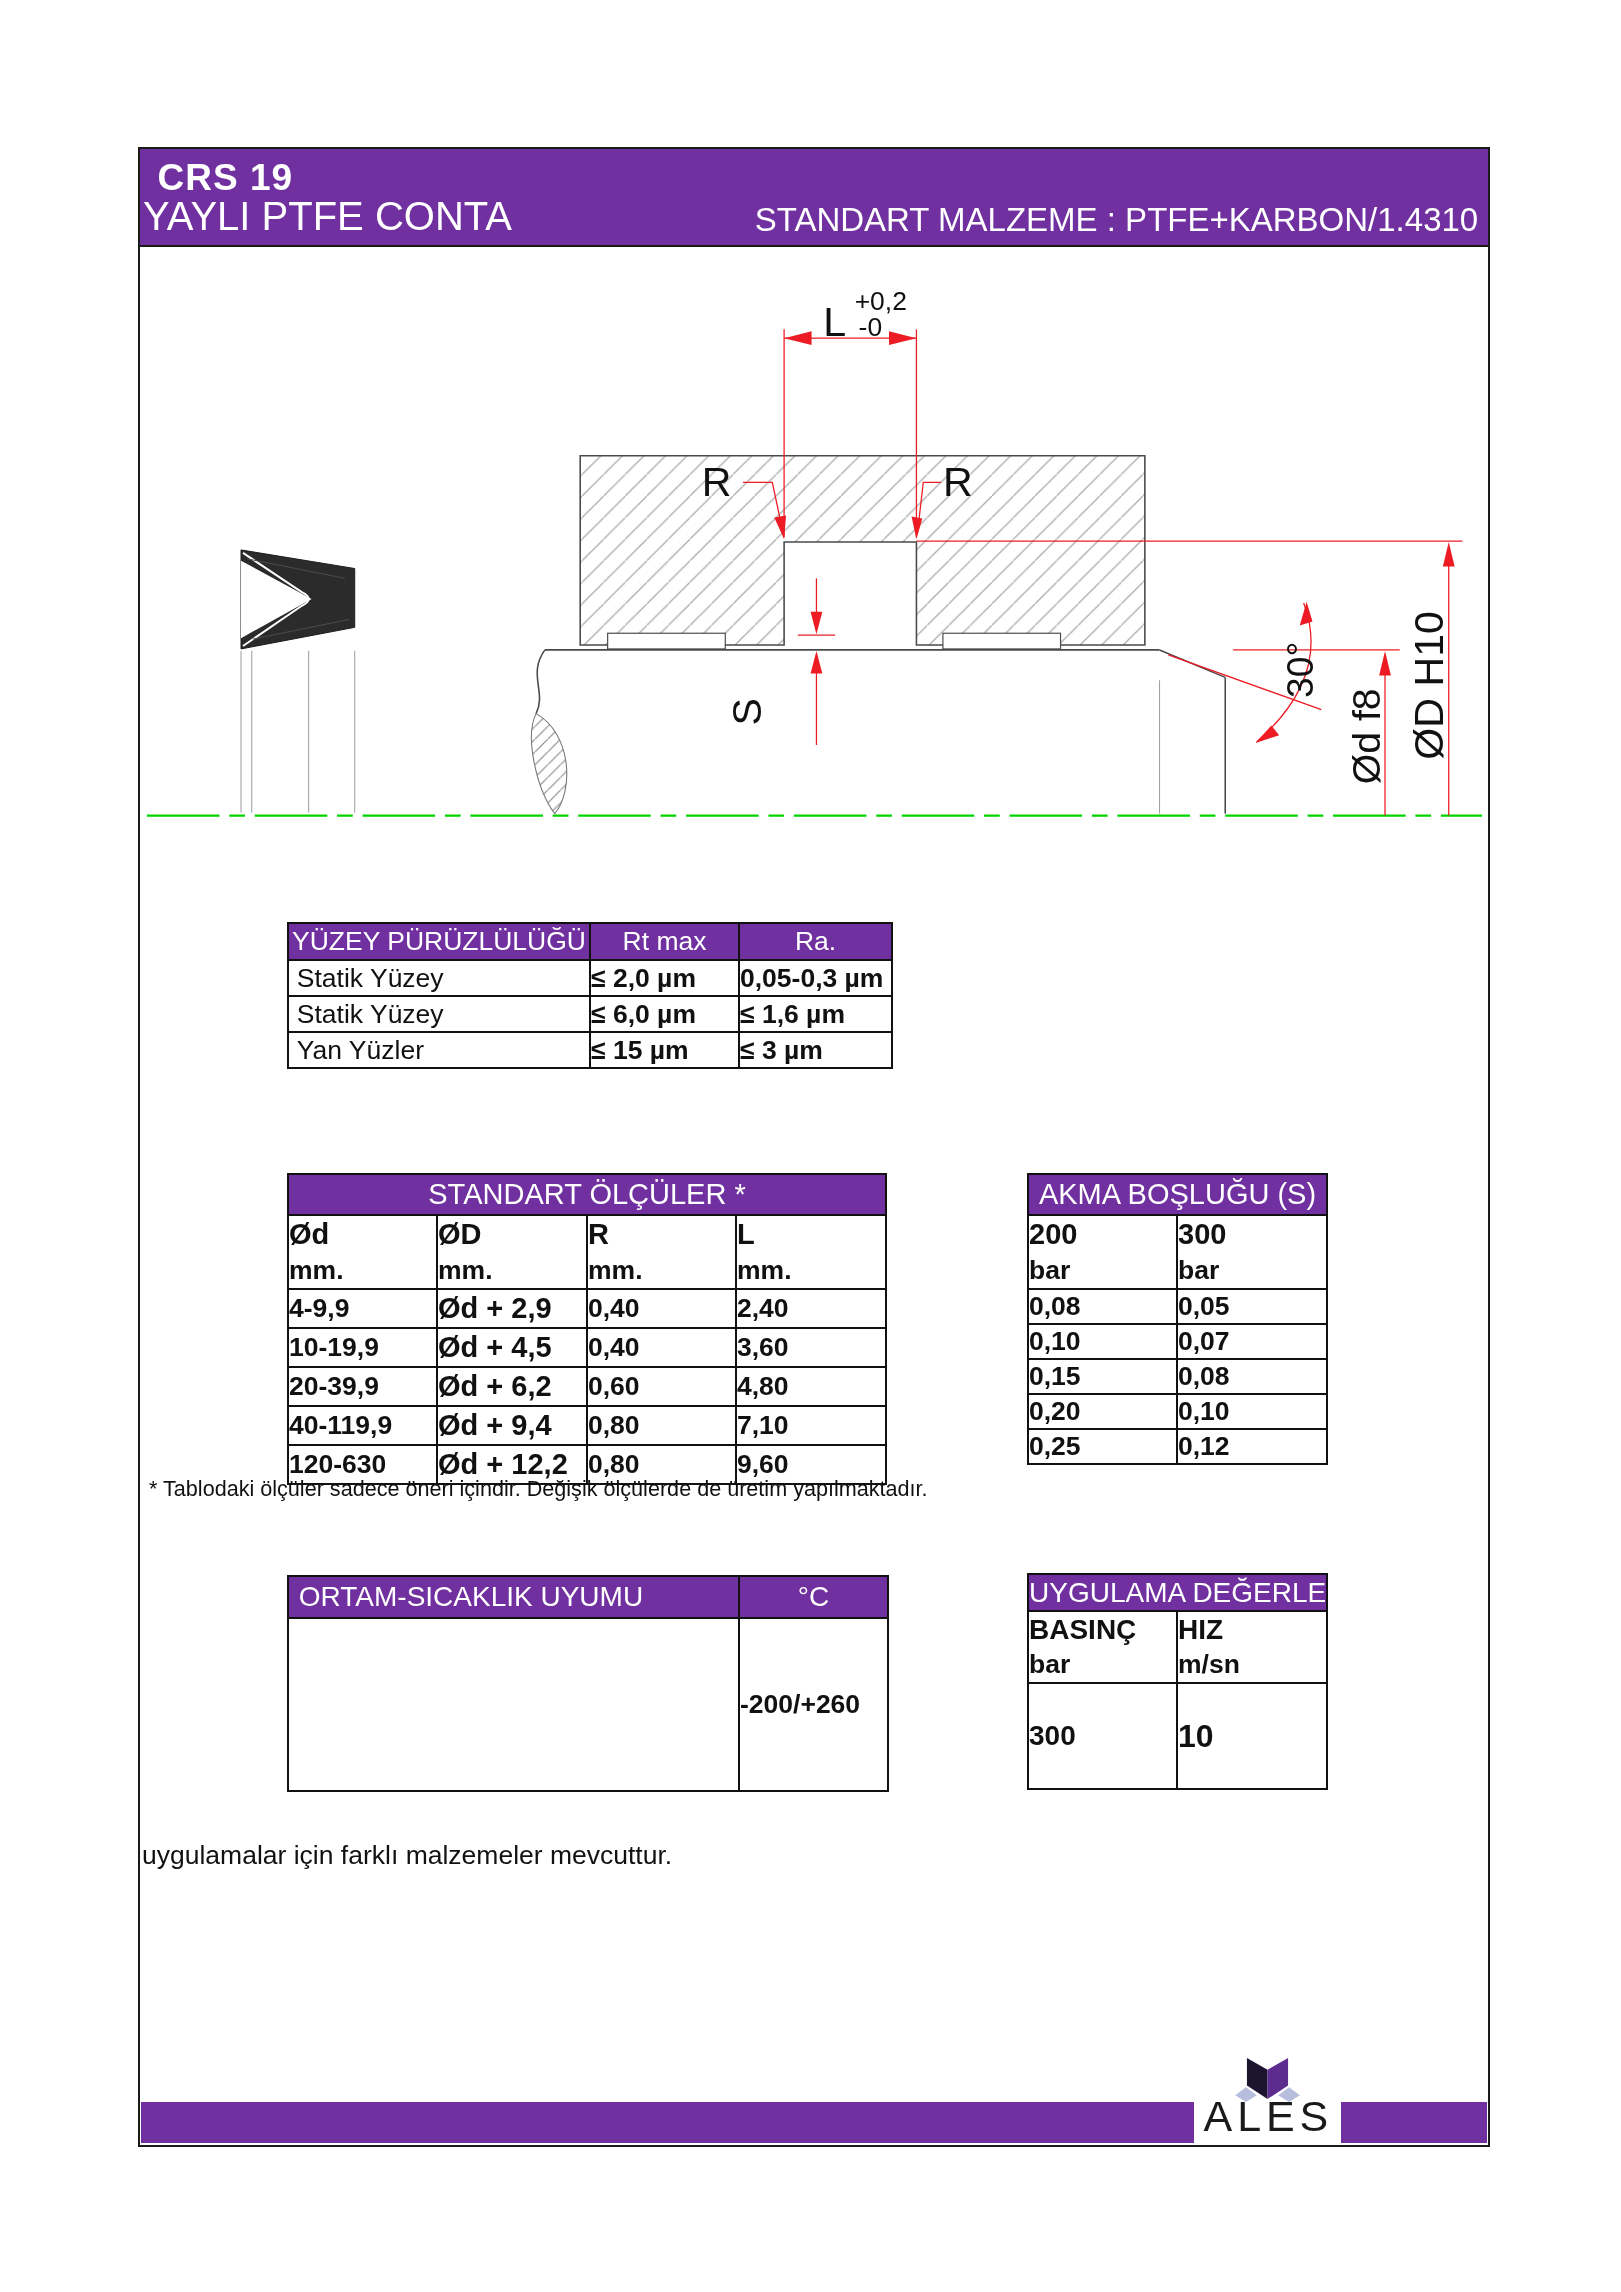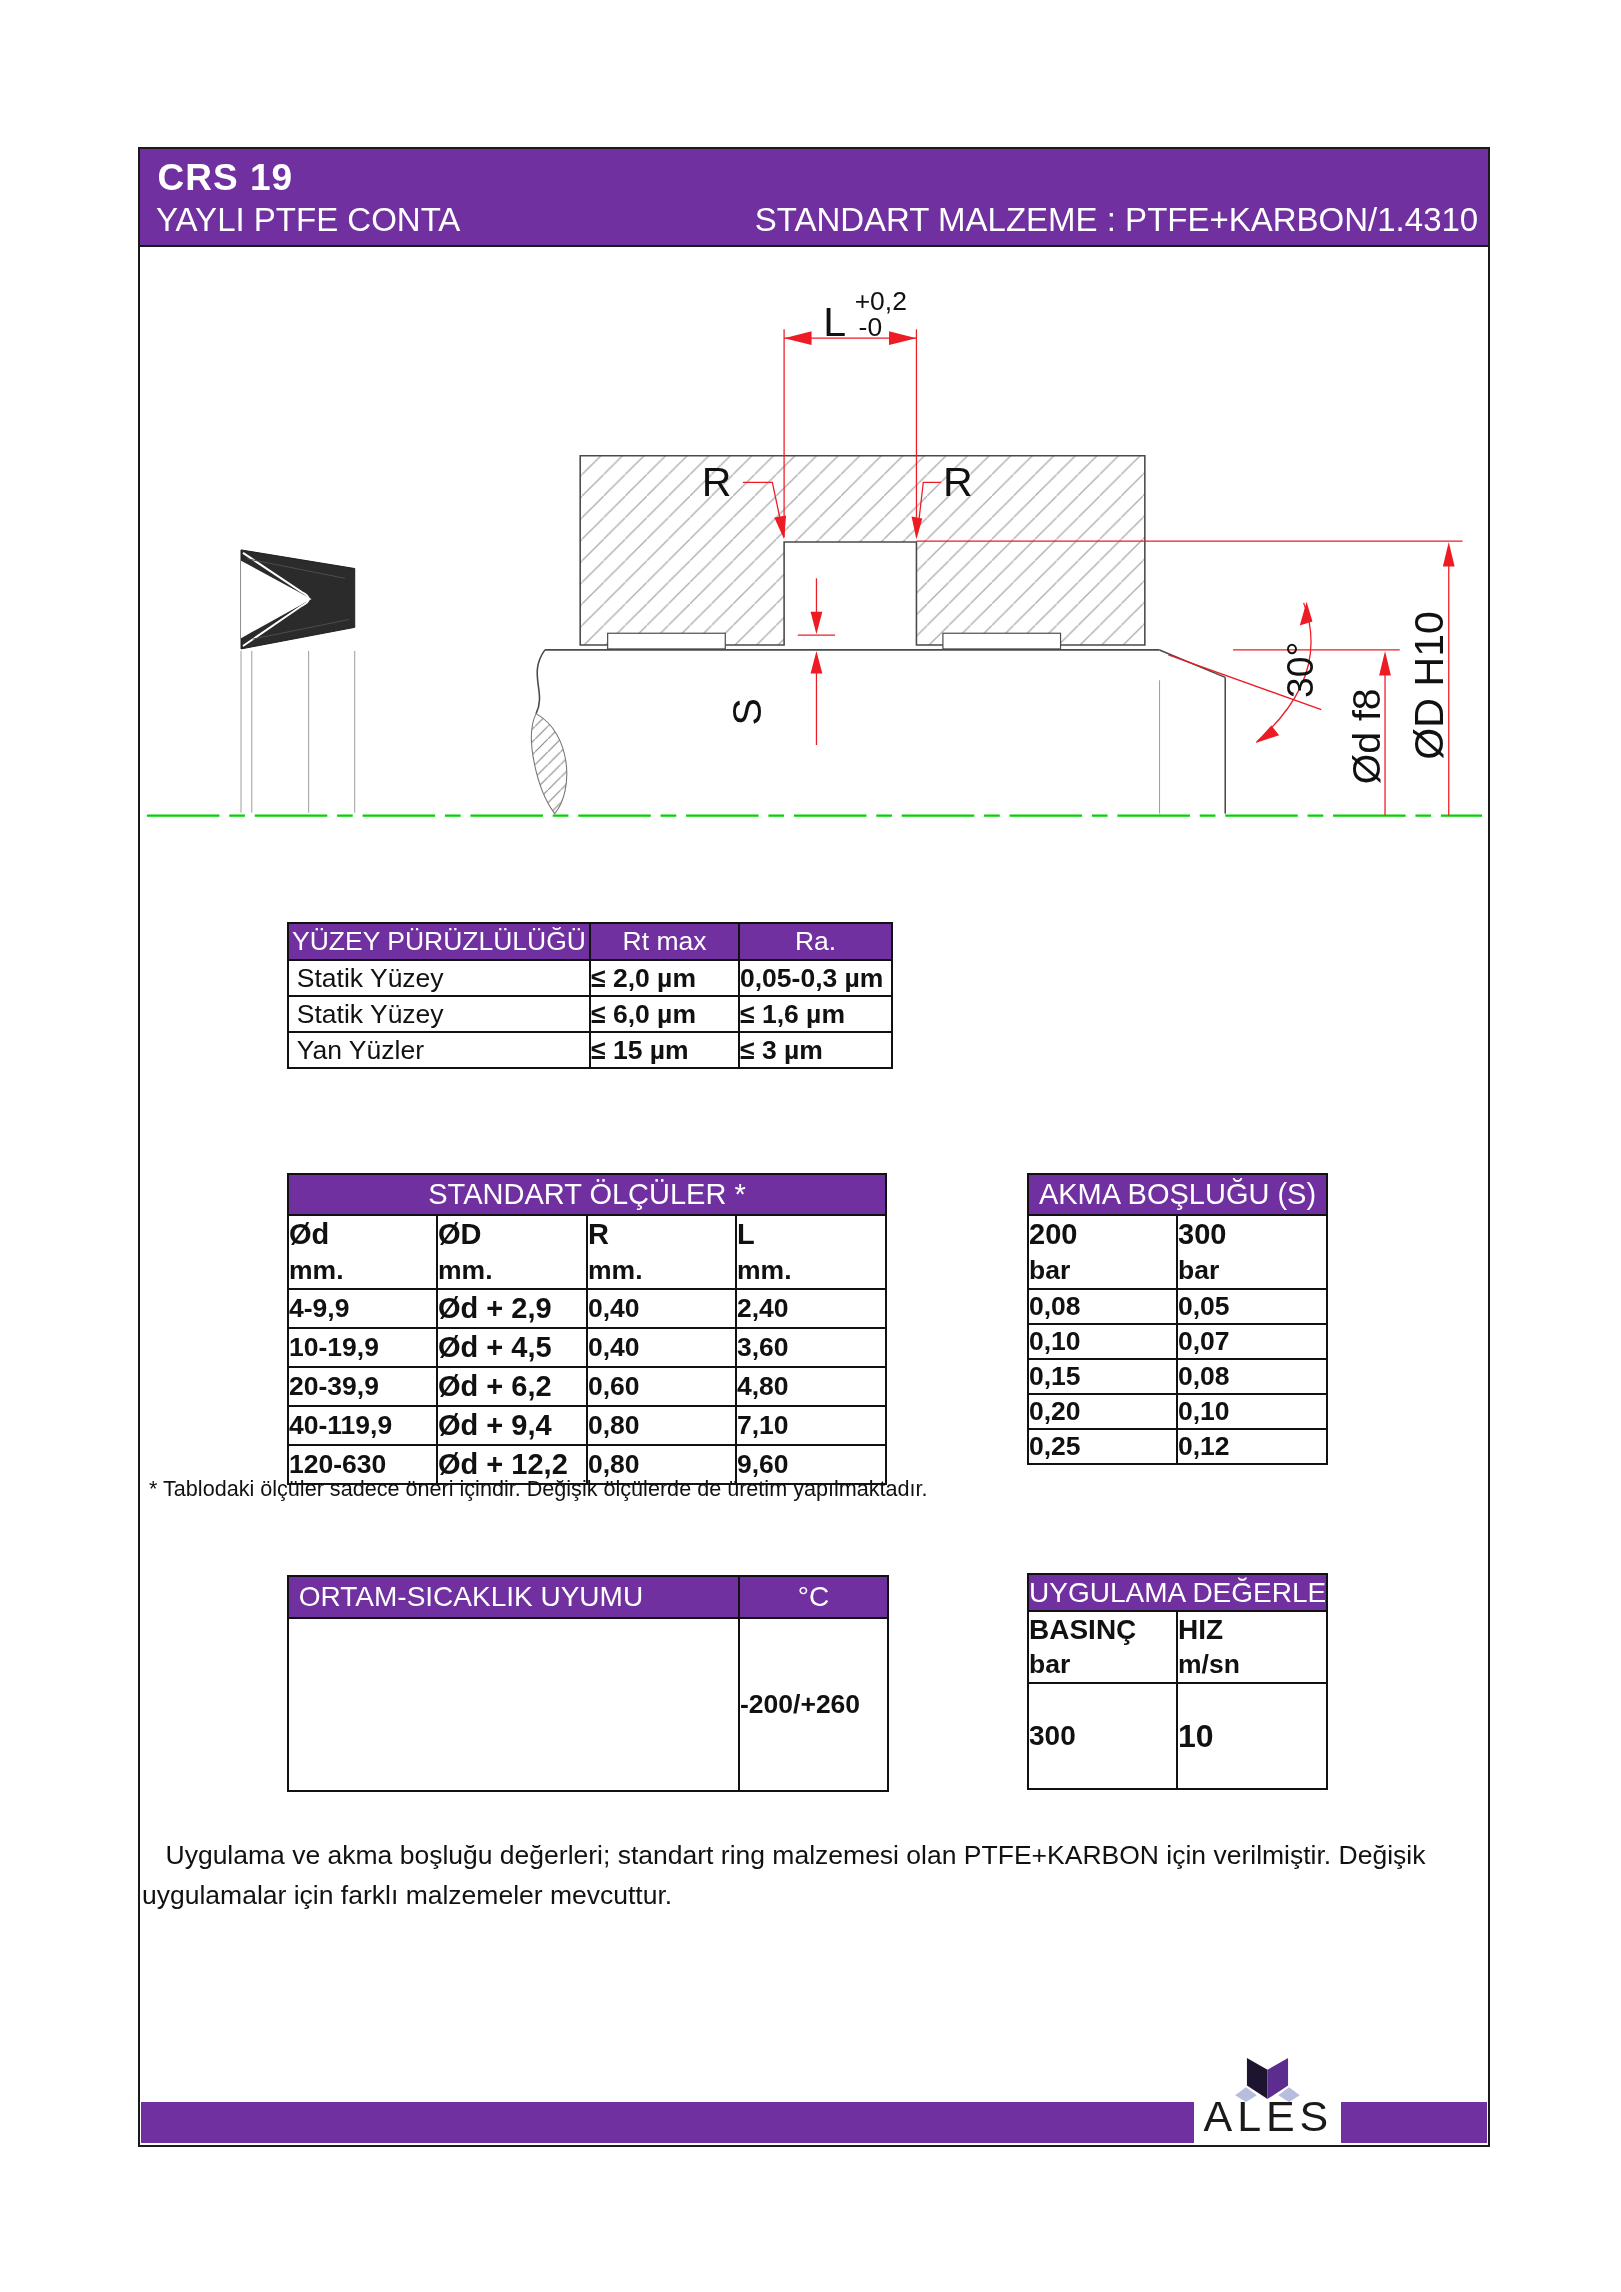--- a/index.html
+++ b/index.html
@@ -1,20 +1,20 @@
 <!DOCTYPE html>
 <html><head>
 <meta charset="utf-8">
 <style>
   html,body{margin:0;padding:0;background:#fff;}
   body{width:1621px;height:2293px;position:relative;font-family:"Liberation Sans",sans-serif;color:#111;}
   .frame{position:absolute;left:138px;top:147px;width:1352px;height:2000px;border:2.9px solid #1a1a1a;background:#fff;box-sizing:border-box;}
   .hdr{position:absolute;left:138px;top:147px;width:1352px;height:100px;background:#7030A0;border:2.9px solid #1a1a1a;box-sizing:border-box;color:#fff;}
   .hdr .l1{position:absolute;left:17.6px;top:7.8px;font-size:37px;font-weight:bold;letter-spacing:1px;}
-  .hdr .l2{position:absolute;left:16px;bottom:5.9px;font-size:33px;}
+  .hdr .l2{position:absolute;left:3px;bottom:5.9px;font-size:40px;}
   .hdr .l3{position:absolute;right:9.8px;bottom:5.9px;font-size:33px;text-align:right;}
   svg text{font-family:"Liberation Sans",sans-serif;}
   table.dt{border-collapse:collapse;position:absolute;table-layout:fixed;background:#fff;}
   table.dt td,table.dt th{border:2.5px solid #111;padding:0;margin:0;overflow:hidden;white-space:nowrap;}
   .ph{background:#7030A0;color:#fff;font-weight:normal;text-align:center;font-size:26.5px;}
   .c{font-size:26.5px;font-weight:bold;}
   .lft{text-align:left;font-size:26.5px;padding-left:7.8px !important;}
   .sym{font-size:29px;line-height:37px;}
   .unit{font-size:26.5px;line-height:35px;}
   .note{position:absolute;font-size:26.5px;line-height:40px;}
@@ -293,21 +293,20 @@
         </td>
   </tr>
   <tr style="height:106px">
     <td class="c" style="font-size:28px;">300</td>
     <td class="c" style="font-size:32px;">10</td>
   </tr>
 </tbody>
   </table>
 
 <div class="note" style="left:142px;top:1835px;width:1345px;">
-  <div style="text-indent:23.5px;">Uygulama ve akma boşluğu değerleri; standart ring malzemesi olan PTFE+KARBON için verilmiştir. Değişik</div>
   <div>uygulamalar için farklı malzemeler mevcuttur.</div>
 </div>
 
 <div class="fbar"></div>
 <div class="logobox">
   <svg width="69" height="47" viewBox="0 0 70 48" style="position:absolute;left:39px;top:0px;">
     <polygon points="13,32 24,40 13,47 2,40" fill="#b7bddd"></polygon>
     <polygon points="57,32 68,40 57,47 46,40" fill="#b7bddd"></polygon>
     <polygon points="35,14 14,2 14,30 35,44" fill="#1d1430"></polygon>
     <polygon points="35,14 56,2 56,30 35,44" fill="#5d2c8f"></polygon>

